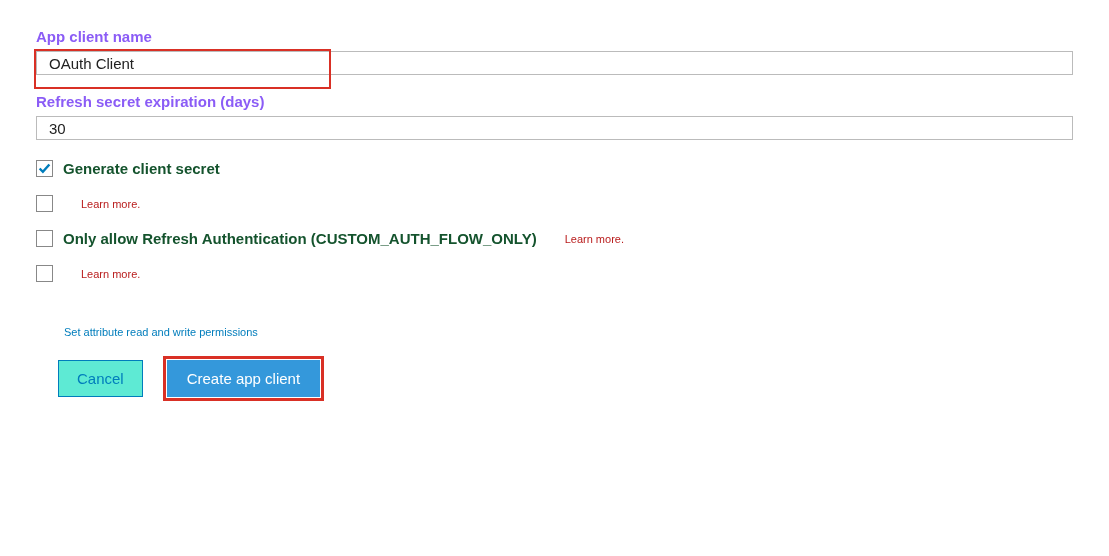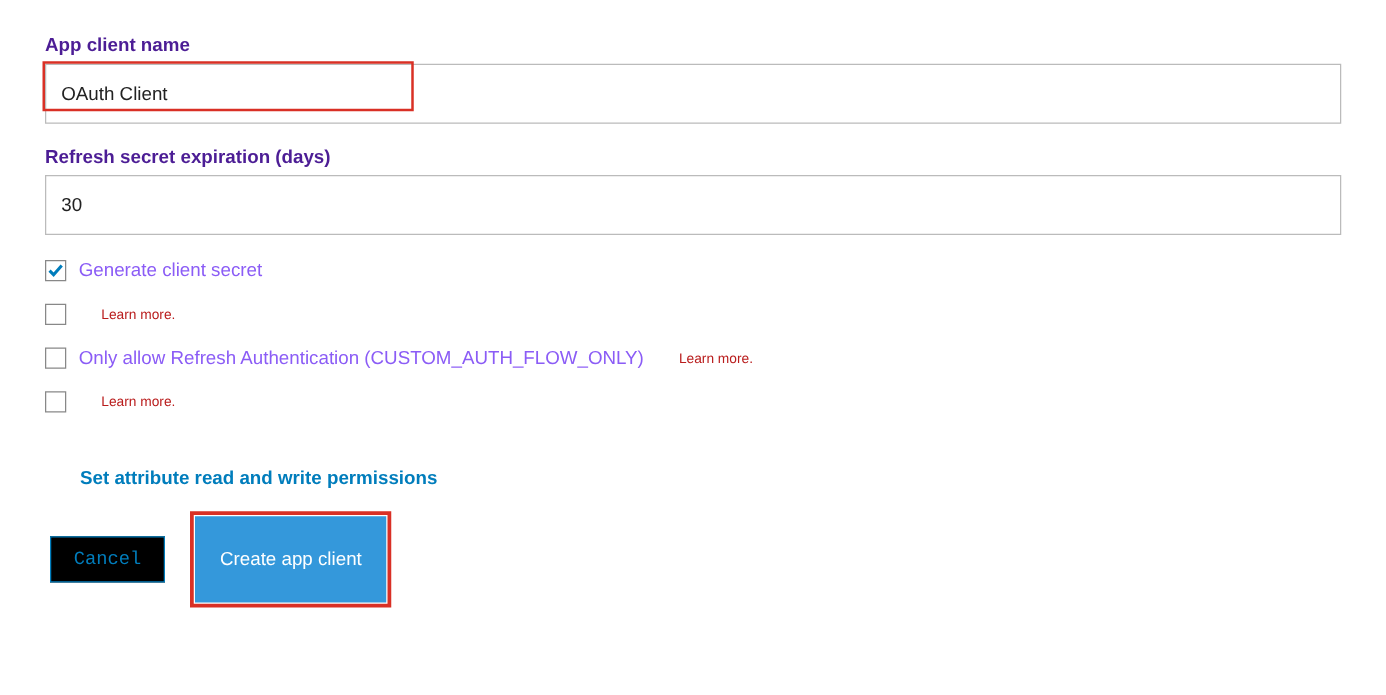--- a/index.html
+++ b/index.html
@@ -12,29 +12,29 @@
       font-size: 15px;
       color: #222;
       background: #fff;
       padding: 28px 36px;
       width: 1109px;
     }
     .field-label {
       font-weight: 700;
       font-size: 15px;
       margin-bottom: 6px;
-      color: #4c1d95;
+      color: #8b5cf6;
     }
     .text-input {
       width: 100%;
       padding: 8px 12px;
       font-size: 15px;
       border: 1px solid #bbb;
       outline: none;
-      height: 48px;
+      height: 24px;
       font-family: inherit;
       color: #222;
     }
     .input-highlight {
       position: relative;
       width: 100%;
       margin-bottom: 18px;
     }
     .highlight-overlay {
       position: absolute;
@@ -73,62 +73,64 @@
     .checkbox-box.checked svg {
       display: block;
     }
     .checkbox-box svg {
       display: none;
       width: 13px;
       height: 13px;
     }
     .checkbox-label {
       font-size: 15px;
-      color: #8b5cf6;
+      color: #14532d;
+      font-weight: bold;
     }
     .learn-more {
       color: #b91c1c;
       font-size: 11px;
       margin-left: 18px;
       text-decoration: none;
       cursor: pointer;
     }
     .permissions-link {
       color: #007dbc;
-      font-weight: 700;
-      font-size: 15px;
+      font-weight: 400;
+      font-size: 11px;
       margin: 26px 0 22px 28px;
       cursor: pointer;
       display: inline-block;
     }
     .button-row {
       display: flex;
       align-items: center;
       gap: 24px;
       margin-left: 4px;
     }
     .btn-cancel {
       border: 1px solid #007dbc;
-      background: #000000;
+      background: #5eead4;
       color: #007dbc;
       font-size: 15px;
       padding: 9px 18px;
       cursor: pointer;
-      font-family: Liberation Mono, monospace;
+      font-family: Liberation Sans, sans-serif;
+      margin-left: 18px;
     }
     .btn-primary-wrap {
       position: relative;
       display: inline-block;
     }
     .btn-primary {
       border: none;
       background: #3498db;
       color: #fff;
       font-size: 15px;
-      padding: 26px 20px;
+      padding: 10px 20px;
       cursor: pointer;
       font-family: inherit;
     }
     .btn-highlight-overlay {
       position: absolute;
       top: -4px;
       left: -4px;
       right: -4px;
       bottom: -4px;
       border: 3px solid #d93025;

